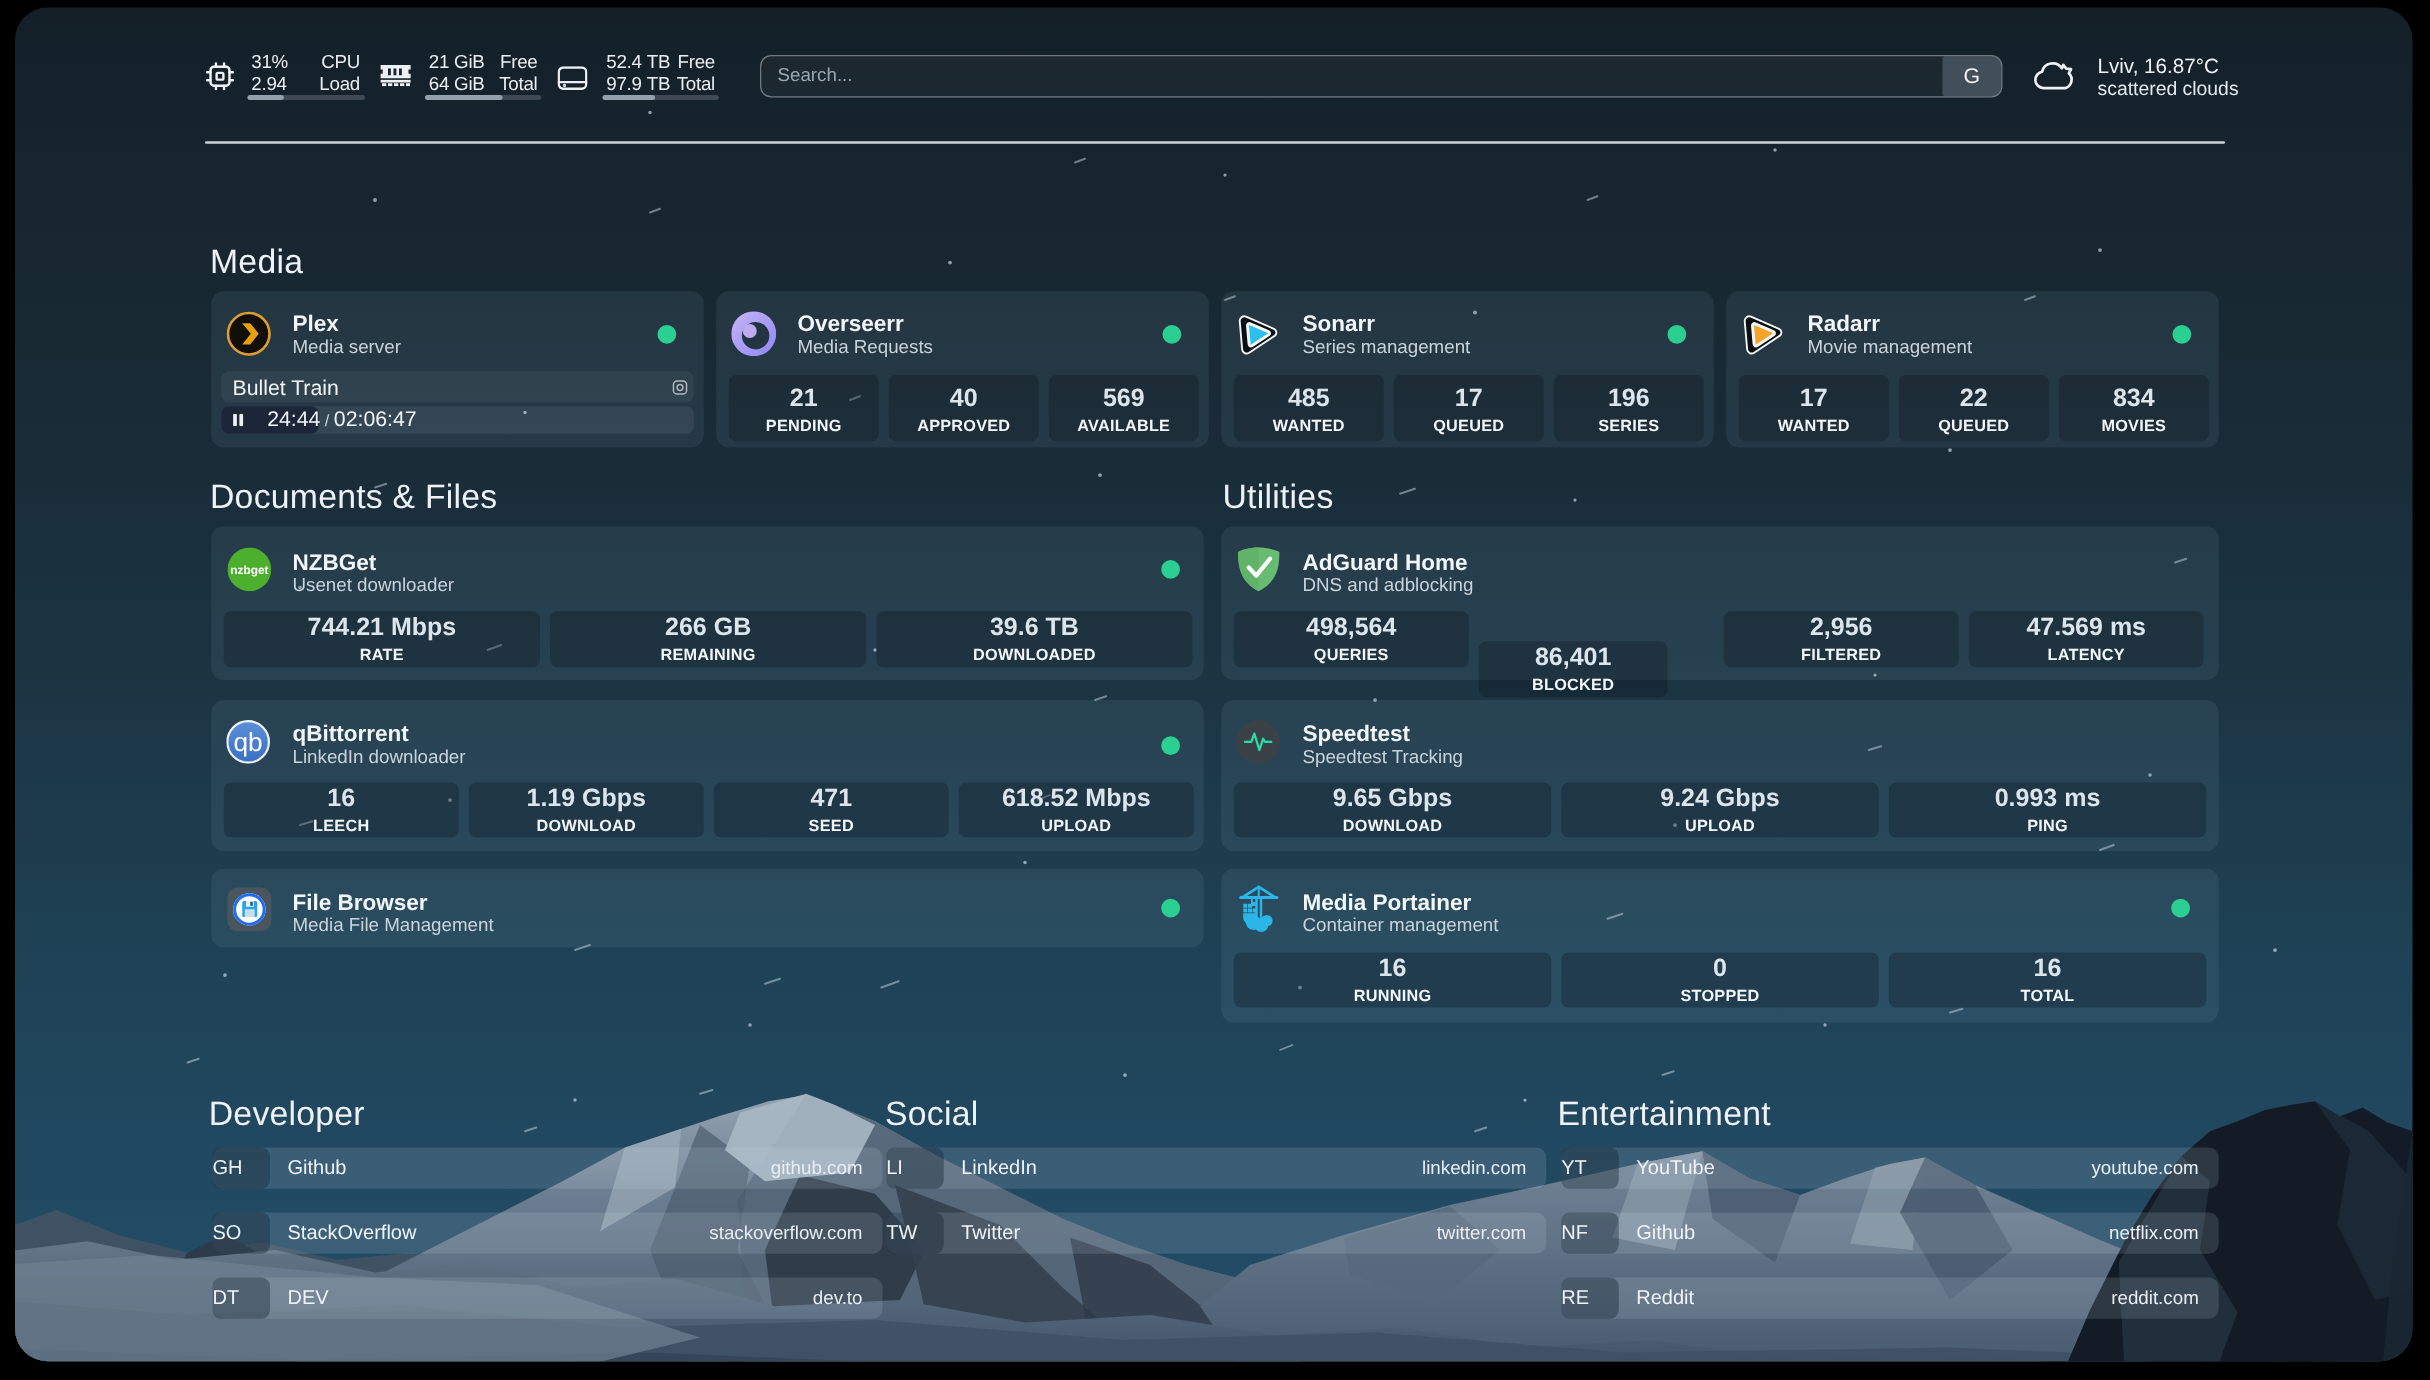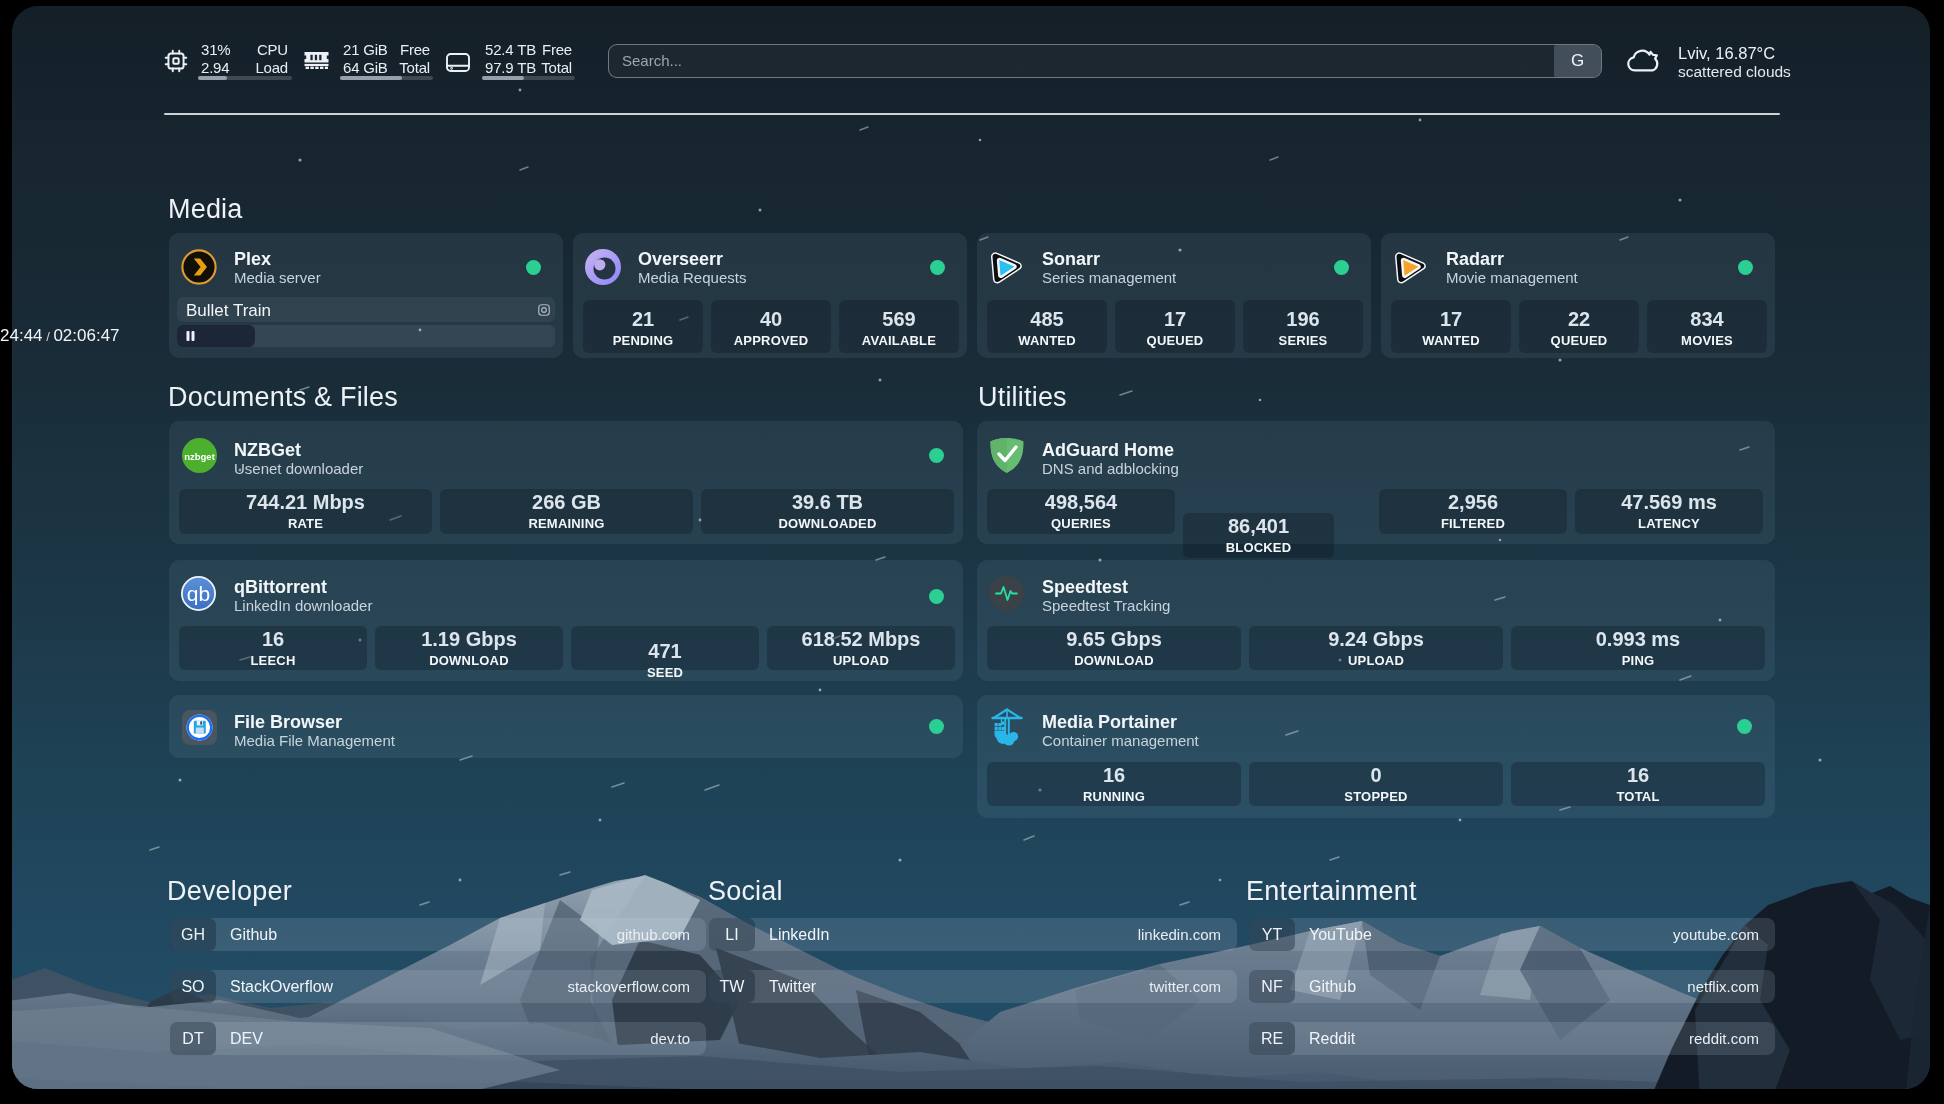--- a/index.html
+++ b/index.html
@@ -14,21 +14,21 @@
 .sb .l{font-size:13px;line-height:17px;font-weight:700;color:#f3f7fa;letter-spacing:.2px;margin-top:1px;}
 .ttl{position:absolute;font-size:18px;font-weight:700;color:#f2f6f9;line-height:20px;}
 .sub{position:absolute;font-size:15px;font-weight:400;color:#c9d3dc;line-height:17px;}
 .dot{position:absolute;width:15px;height:15px;border-radius:50%;background:#2bcf92;}
 .h2{position:absolute;font-size:27px;font-weight:400;color:#eef2f6;line-height:30px;letter-spacing:0.2px;}
 .mono2{font-size:15px;line-height:17.6px;color:#e9eef2;letter-spacing:-0.2px;}
 .pbar{position:absolute;height:4px;border-radius:2px;background:rgba(255,255,255,0.18);}
 .pbar>i{display:block;height:4px;border-radius:2px;background:#94a1ad;}
 .bm{position:absolute;height:33px;background:rgba(215,230,240,0.14);border-radius:8px;}
 .bmtag{position:absolute;width:46px;height:33px;background:rgba(18,34,50,0.38);border-radius:7px;
-  text-align:center;font-size:16px;line-height:33px;color:#eef3f7;font-weight:400;}
+  font-size:16px;line-height:33px;color:#eef3f7;font-weight:400;}
 .bmname{position:absolute;left:60px;top:0;font-size:16px;line-height:33px;color:#f0f4f8;}
 .bmurl{position:absolute;right:16px;top:0;font-size:15px;line-height:33px;color:#e8eef3;}
 </style>
 </head>
 <body>
 <div id="screen">
 <svg id="bg" viewBox="0 0 1944 1104" preserveAspectRatio="none">
 <defs>
 <linearGradient id="sky" x1="0" y1="0" x2="0" y2="1">
   <stop offset="0" stop-color="#141f27"></stop>
@@ -217,21 +217,21 @@
 <svg class="abs" style="left:537px;top:303px" width="14" height="14" viewBox="0 0 24 24" fill="none" stroke="#aeb9c2" stroke-width="2">
  <rect x="3" y="3" width="18" height="18" rx="5"></rect>
       <circle cx="12" cy="12" r="4"></circle>
 </svg>
 <div class="abs" style="left:177px;top:325px;width:378px;height:22px;background:rgba(255,255,255,0.07);border-radius:6px"></div>
 <div class="abs" style="left:177px;top:325px;width:78px;height:22px;background:#1d2639;border-radius:6px"></div>
 <svg class="abs" style="left:186px;top:331px" width="9" height="10" viewBox="0 0 9 10" fill="#eef2f6">
  <rect x="0.5" y="0" width="3" height="10" rx="1"></rect>
       <rect x="5.5" y="0" width="3" height="10" rx="1"></rect>
 </svg>
-<div class="abs" style="left:0;top:325px;width:547px;text-align:left;font-size:17px;line-height:22px;color:#f1f5f8">24:44<span style="font-size:13px;color:#cdd6dd"> / </span>02:06:47</div>
+<div class="abs" style="left:0;top:325px;width:547px;text-align:center;font-size:17px;line-height:22px;color:#f1f5f8">24:44<span style="font-size:13px;color:#cdd6dd"> / </span>02:06:47</div>
 
 <div class="card" style="left:573px;top:233px;width:394px;height:125px"></div>
 <svg class="abs" style="left:585px;top:249px" width="36" height="36" viewBox="0 0 36 36">
  <defs>
         <linearGradient id="ovg" x1="0" y1="0" x2="1" y2="1">
    <stop offset="0" stop-color="#c9b4f2"></stop>
           <stop offset="1" stop-color="#8b87f8"></stop>
         </linearGradient>
       </defs>
  <circle cx="18" cy="18" r="18" fill="url(#ovg)"></circle>
@@ -365,21 +365,21 @@
 <div class="dot" style="left:929px;top:589px"></div>
 <div class="sb" style="left:179px;top:626px;width:188px;height:44px">
       <div class="n" style="margin-top:1px">16</div>
       <div class="l">LEECH</div>
     </div>
 <div class="sb" style="left:375px;top:626px;width:188px;height:44px">
       <div class="n" style="margin-top:1px">1.19&nbsp;Gbps</div>
       <div class="l">DOWNLOAD</div>
     </div>
 <div class="sb" style="left:571px;top:626px;width:188px;height:44px">
-      <div class="n" style="margin-top:13px">471</div>
+      <div class="n" style="margin-top:1px">471</div>
       <div class="l">SEED</div>
     </div>
 <div class="sb" style="left:767px;top:626px;width:188px;height:44px">
       <div class="n" style="margin-top:1px">618.52&nbsp;Mbps</div>
       <div class="l">UPLOAD</div>
     </div>
 
 <div class="card" style="left:977px;top:560px;width:798px;height:121px"></div>
 <svg class="abs" style="left:989px;top:576px" width="35" height="35" viewBox="0 0 35 35">
  <circle cx="17.5" cy="17.5" r="17.5" fill="#3a4248"></circle>

